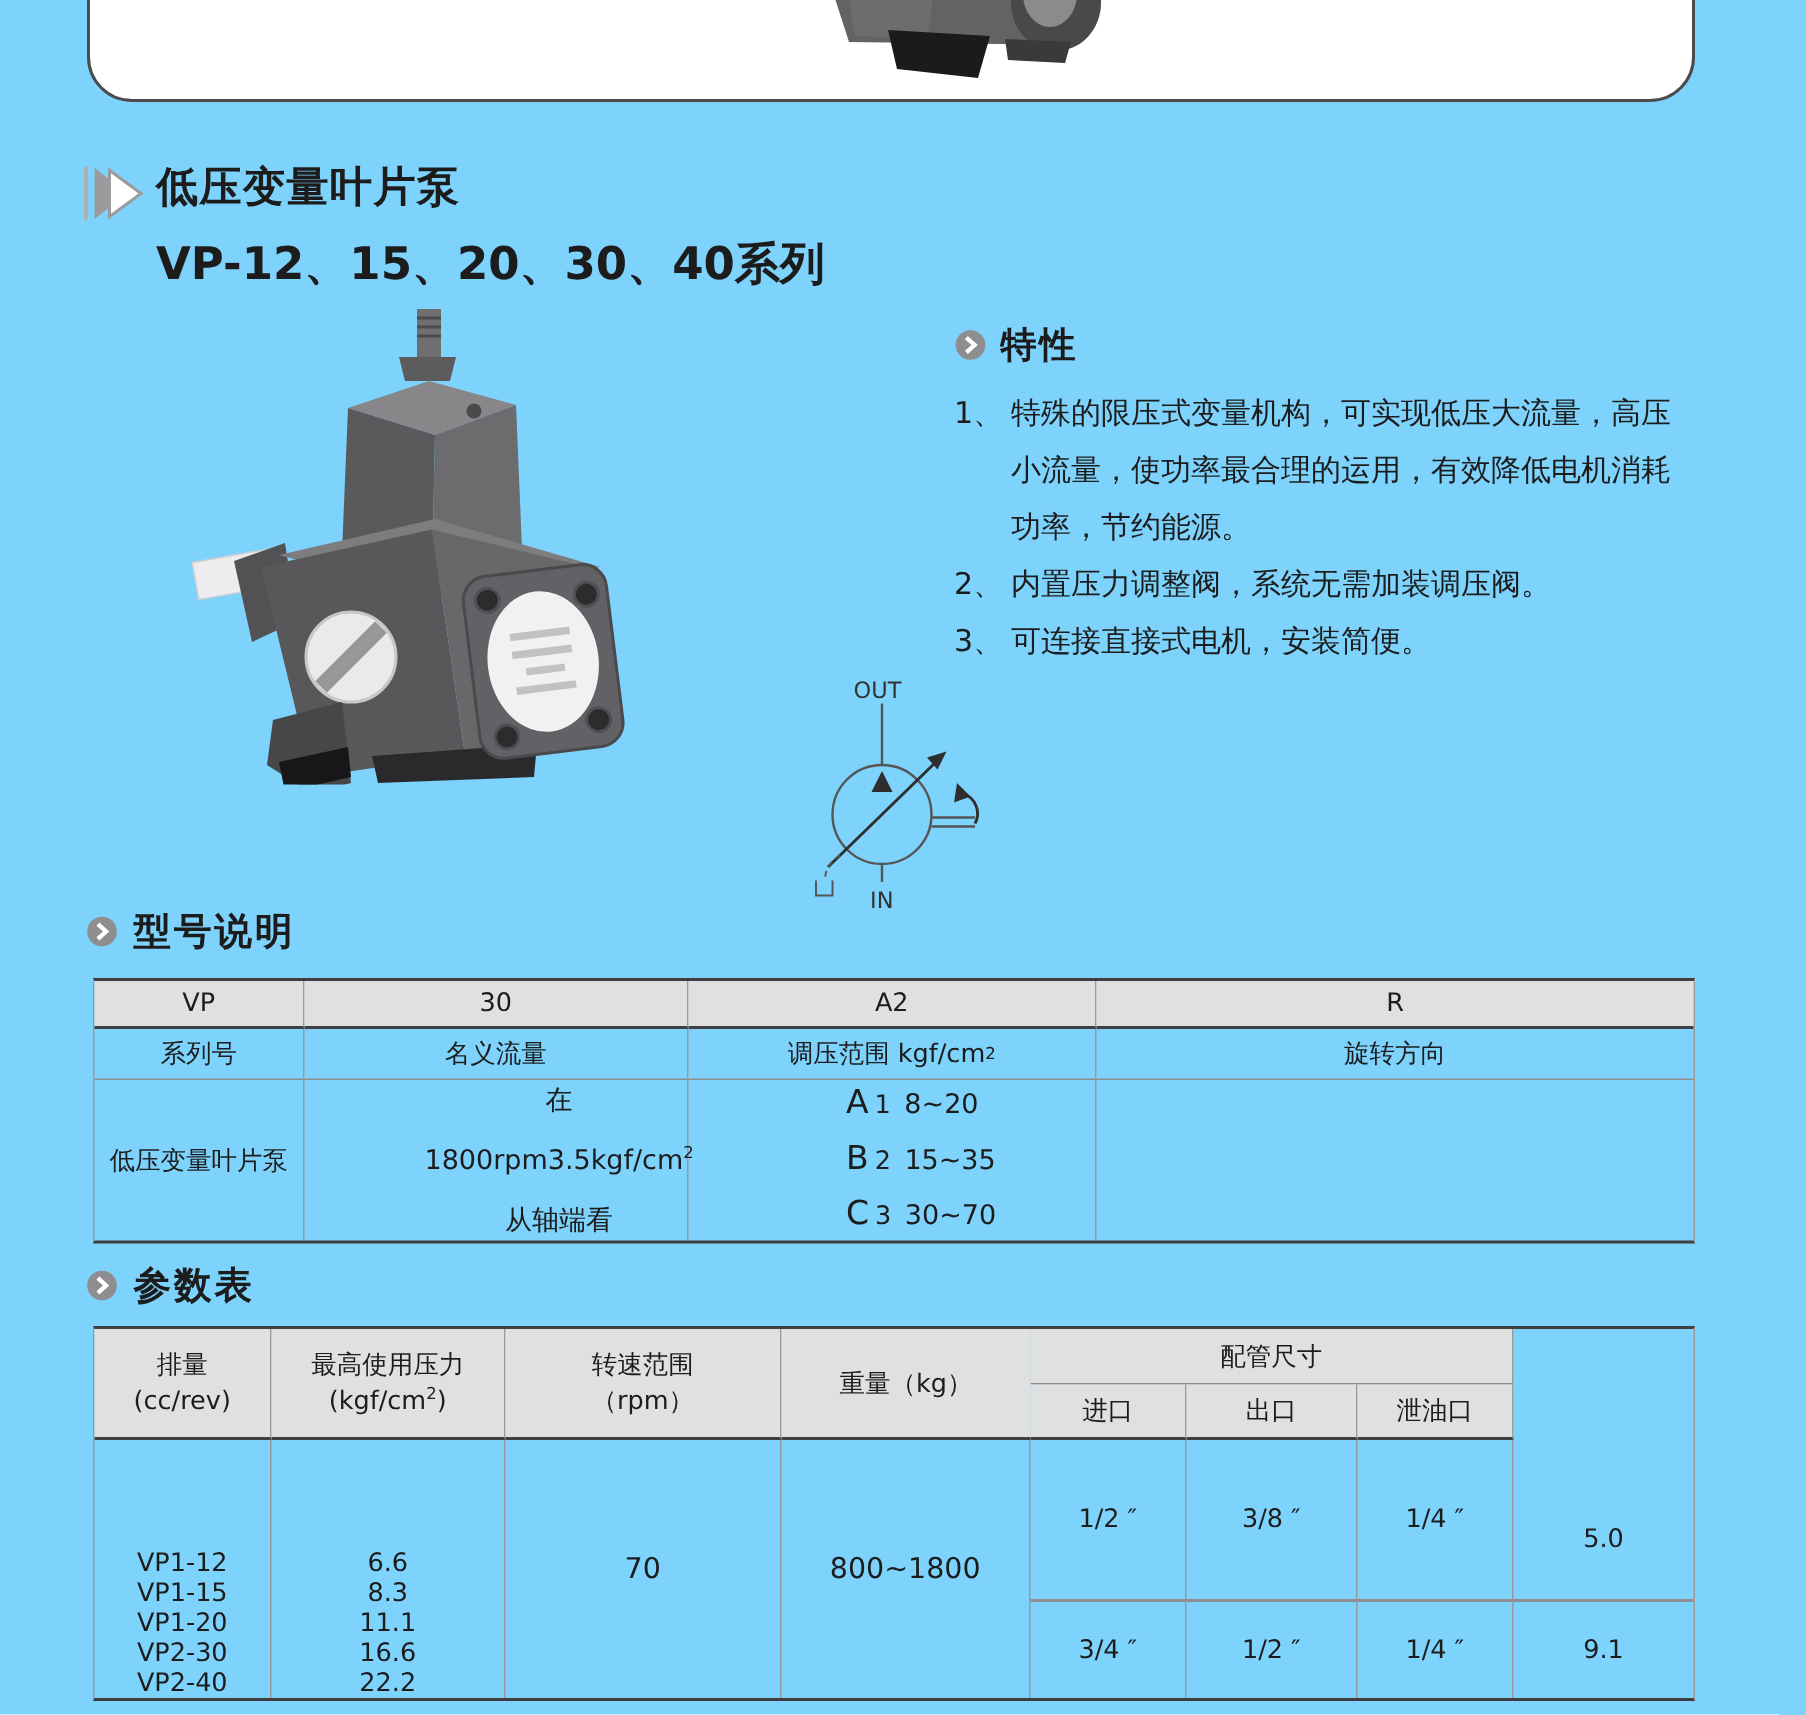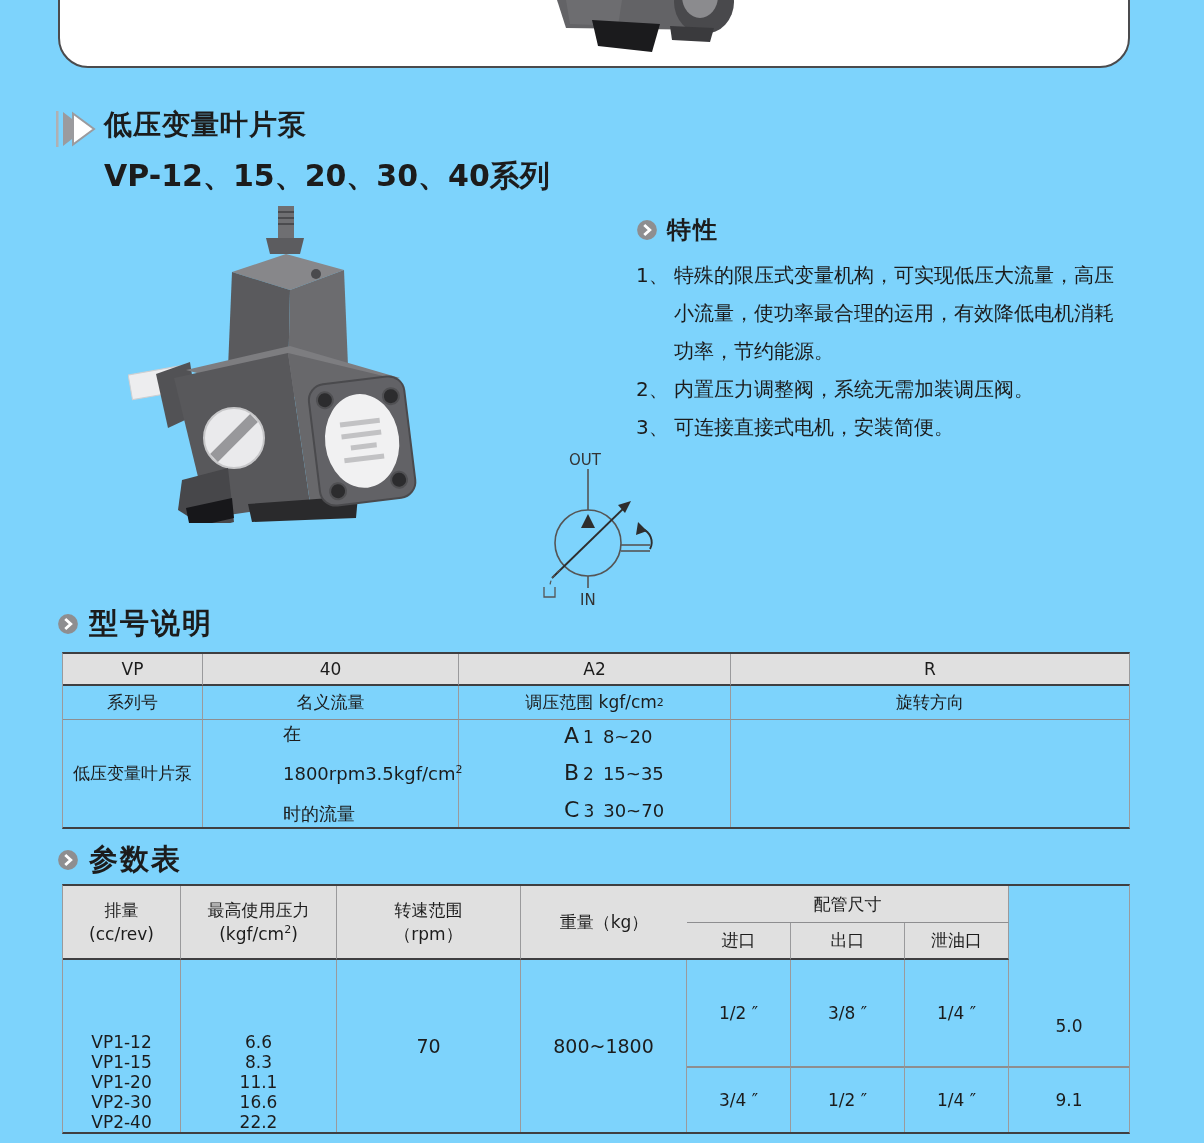--- a/index.html
+++ b/index.html
@@ -27,41 +27,41 @@
   .feat-list { margin-top:10px; }
   .feat-item { display:flex; font-size:20px; line-height:38px; }
   .feat-item .num { width:38px; flex:none; }
   .feat-item .txt { width:446px; }
 
   
   .symbol { position:absolute; left:524px; top:448px; }
 
   
   .sec-head { position:absolute; display:flex; align-items:center; gap:10px; }
-  .sec-head .txt { font-size:29px; font-weight:700; letter-spacing:2px; }
+  .sec-head .txt { font-size:25px; font-weight:700; letter-spacing:2px; }
   #model-head { left:57px; top:604px; }
   #param-head { left:57px; top:840px; }
 
   
   .grid-table { position:absolute; left:62px; display:grid;
         border-top:2px solid #3f3f41; border-bottom:2px solid #3f3f41;
         border-left:1px solid #9a9a9c; border-right:1px solid #9a9a9c;
         font-size:17px; }
   .c { display:flex; align-items:center; justify-content:center;
        border-right:1px solid #9a9a9c; box-sizing:border-box; }
   .c.last { border-right:none; }
   .hdr { background:#e0e0e0; }
   .sup { font-size:11px; vertical-align:super; line-height:0; }
 
   
   #t1 { top:652px; grid-template-columns:140px 256px 272px 398px; grid-template-rows:32px 34px 107px; }
   #t1 .r1 { border-bottom:2px solid #3f3f41; }
   #t1 .r2 { border-bottom:1px solid #8e8e90; }
   .flow-cell { justify-content:flex-start; }
-  .flow { margin-left:80px; text-align:left; line-height:40px; font-size:18px; }
+  .flow { margin-left:80px; text-align:center; line-height:40px; font-size:18px; }
   .ranges-cell { justify-content:flex-start; }
   .ranges { margin-left:105px; }
   .rng { display:flex; align-items:baseline; line-height:35px; }
   .rng .L { font-size:22px; margin-right:4px; }
   .rng .D { font-size:17px; margin-right:9px; }
   .rng .R { font-size:18px; }
   .rot-cell { justify-content:flex-start; }
   .rot { margin-left:60px; text-align:left; line-height:46px; font-size:18px; }
 
   
@@ -187,37 +187,37 @@
   <div class="sec-head" id="model-head">
     <svg width="22" height="22" viewBox="0 0 20 20">
       <circle cx="10" cy="10" r="9" fill="#8e8e90"></circle>
       <path d="M7.5 5.5 L12.5 10 L7.5 14.5" stroke="#ffffff" stroke-width="2.6" fill="none"></path>
     </svg>
     <span class="txt">型号说明</span>
   </div>
 
   <div class="grid-table" id="t1">
     <div class="c hdr r1">VP</div>
-    <div class="c hdr r1">40</div>
+    <div class="c hdr r1">30</div>
     <div class="c hdr r1">A2</div>
     <div class="c hdr r1 last">R</div>
 
     <div class="c r2">系列号</div>
     <div class="c r2">名义流量</div>
     <div class="c r2">
       <span>调压范围 kgf/cm</span>
         <span class="sup">2</span>
     </div>
     <div class="c r2 last">旋转方向</div>
 
     <div class="c">低压变量叶片泵</div>
     <div class="c flow-cell">
       <div class="flow">
         <div><span>在1800rpm3.5kgf/cm</span><span class="sup">2</span></div>
-        <div>时的流量</div>
+        <div>从轴端看</div>
       </div>
     </div>
     <div class="c ranges-cell">
       <div class="ranges">
         <div class="rng">
           <span class="L">A</span>
           <span class="D">1</span>
           <span class="R">8~20</span>
         </div>
         <div class="rng">

